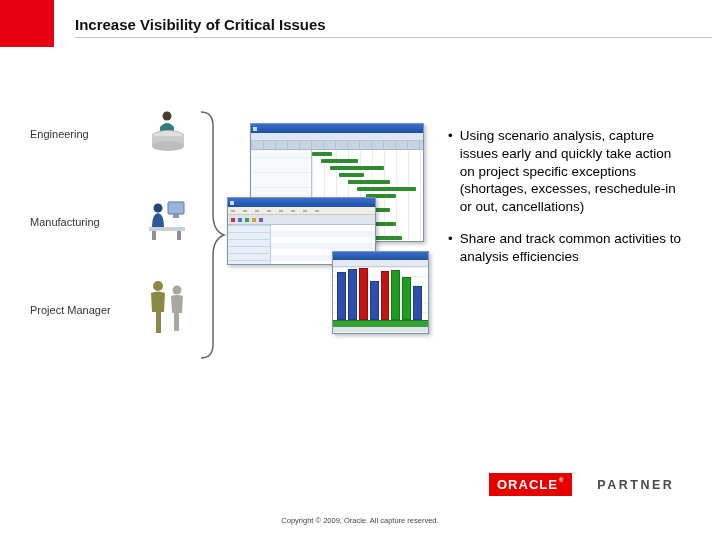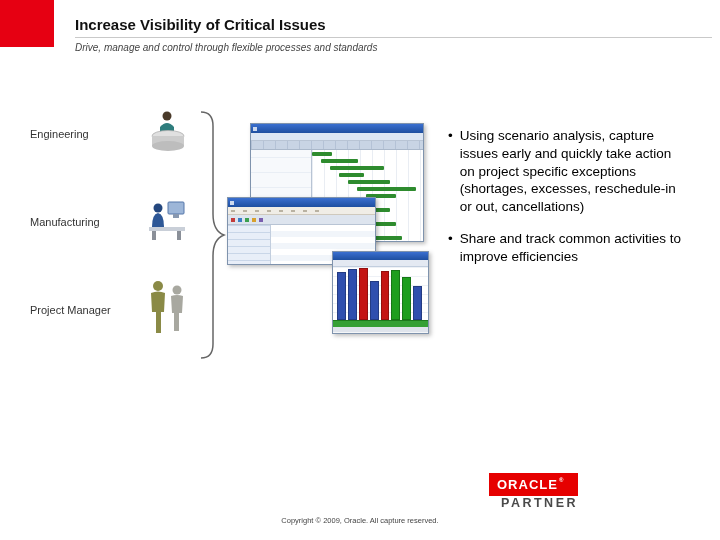--- a/index.html
+++ b/index.html
@@ -69,37 +69,36 @@
   .vbar{width:7px;margin-right:2px;border:0.5px solid rgba(0,0,0,0.25);}
   .chart-greenband{height:6px;background:#35a035;border-top:1px solid #1d7a1d;}
   .chart-footer{height:5px;background:#dfe4ec;}
 
   
   .bullets{position:absolute;left:448px;top:127px;width:238px;}
   .bullet{display:flex;font-size:13.5px;line-height:1.32;color:#000;margin-bottom:14px;}
   .bullet .dot{margin-right:7px;flex:0 0 auto;}
 
   
-  .partner-logo{position:absolute;left:489px;top:473px;display:flex;flex-direction:column;}
+  .partner-logo{position:absolute;left:489px;top:473px;display:flex;align-items:center;}
   .oracle-box{background:#e60000;color:#fff;font-weight:bold;font-size:13px;letter-spacing:1px;
     padding:4px 8px;display:flex;align-items:flex-start;}
   .oracle-reg{font-size:6px;margin-left:1px;}
-  .partner-word{margin-left:12px;font-weight:bold;font-size:12.5px;color:#4a4a4a;letter-spacing:2.5px;}
+  .partner-word{margin-left:25px;font-weight:bold;font-size:12.5px;color:#4a4a4a;letter-spacing:2.5px;}
   .copyright{position:absolute;left:0;right:0;top:516px;text-align:center;font-size:7.5px;color:#444;}
 </style>
 </head>
 <body>
 
 <div class="slide">
 
   <div class="corner-block"></div>
 
   <div class="slide-header">
     <h1 class="slide-title">Increase Visibility of Critical Issues</h1>
-    <p class="slide-subtitle">Drive, manage and control through flexible processes and standards</p>
   </div>
 
   <div class="role-row" id="role-mfg">
     <span class="role-label">Manufacturing</span>
     <span class="role-icon">
       <svg width="48" height="46" viewBox="0 0 48 46">
         <rect x="24" y="5" width="16" height="12" rx="1" fill="#9db6d8" stroke="#5577aa" stroke-width="1"></rect>
         <rect x="29" y="17" width="6" height="4" fill="#8898b0"></rect>
         <circle cx="14" cy="11" r="4.5" fill="#24477e"></circle>
         <path d="M8 30 Q8 17 14 16 Q20 17 20 30 Z" fill="#2d5796"></path>
@@ -228,21 +227,21 @@
     <div class="chart-footer"></div>
   </div>
 
   <div class="bullets">
     <div class="bullet">
       <span class="dot">•</span>
       <span>Using scenario analysis, capture issues early and quickly take action on project specific exceptions (shortages, excesses, reschedule-in or out, cancellations)</span>
     </div>
     <div class="bullet">
       <span class="dot">•</span>
-      <span>Share and track common activities to improve efficiencies</span>
+      <span>Share and track common activities to analysis efficiencies</span>
     </div>
   </div>
 
   <div class="partner-logo">
     <span class="oracle-box">
       <span>ORACLE</span>
       <span class="oracle-reg">®</span>
     </span>
     <span class="partner-word">PARTNER</span>
   </div>

